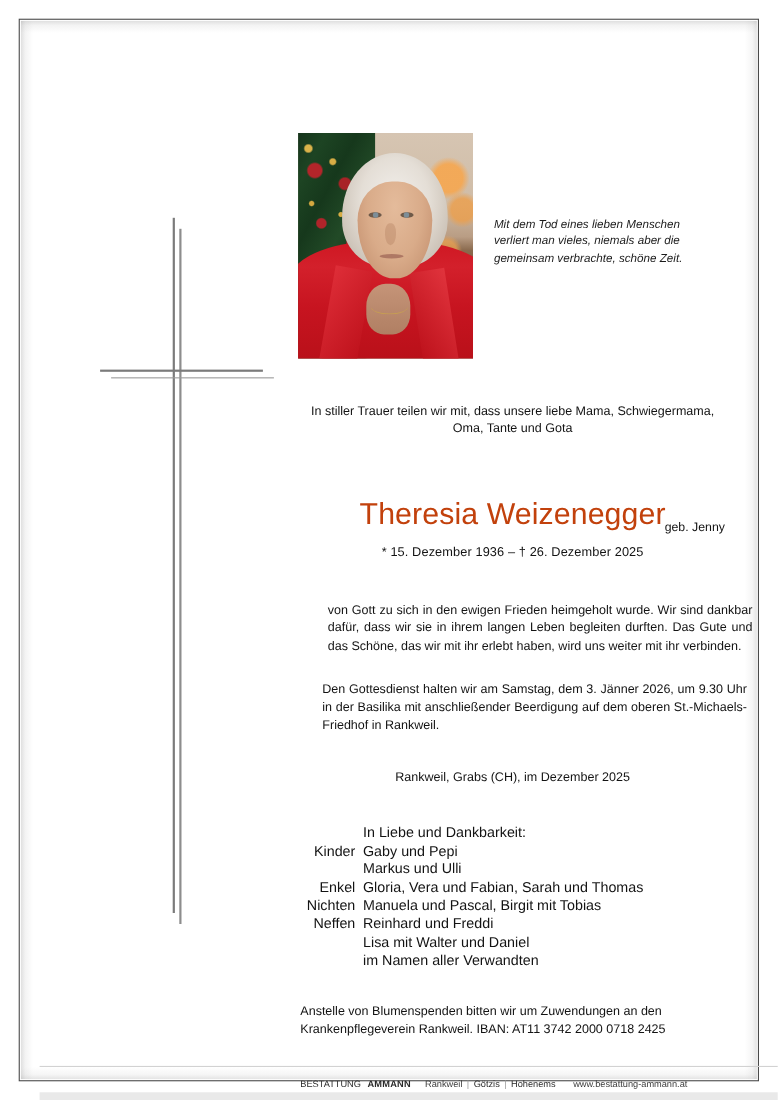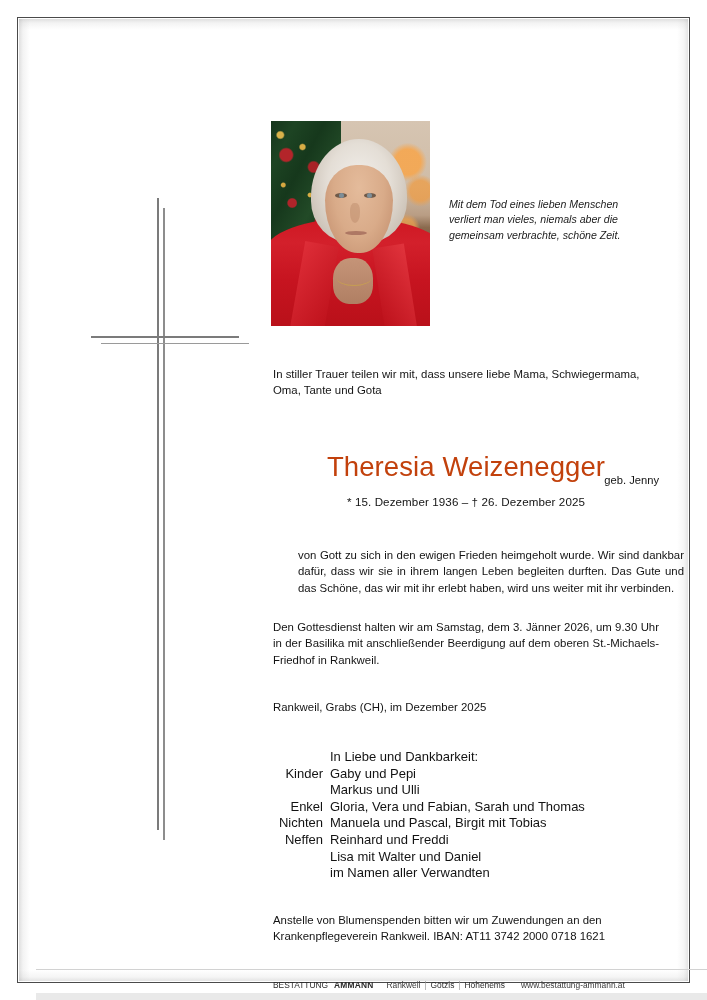--- a/index.html
+++ b/index.html
@@ -122,31 +122,31 @@
   .ph-nose{position:absolute;left:79px;top:82px;width:10px;height:20px;background:rgba(176,124,92,.35);border-radius:40% 40% 50% 50%;}
   .ph-mouth{position:absolute;left:74px;top:110px;width:22px;height:4px;background:rgba(150,92,80,.65);border-radius:50%;}
 
   
   .quote{
     position:absolute;left:431px;top:179px;width:225px;
     font-style:italic;font-size:10.6px;line-height:15.4px;color:#1b1b1b;
   }
 
   
-  .col{position:absolute;left:255px;width:386px;color:#131313;}
+  .col{position:absolute;left:255px;width:386px;color:#131313;text-align:center;}
   .lead{top:348px;font-size:11.4px;line-height:16.4px;}
   .name{
     top:415px;width:386px;text-align:center;
     font-size:27.5px;line-height:33px;font-weight:400;letter-spacing:.1px;color:#c2410c;margin-top:17px;
   }
   .born{top:455px;width:386px;text-align:right;font-size:11.2px;line-height:15px;}
   .dates{top:476px;width:386px;text-align:center;font-size:11.6px;line-height:16px;letter-spacing:.1px;}
 
   .body1{top:529px;font-size:11.4px;line-height:16.4px;text-align:justify;margin-left:25px;}
-  .body2{top:601px;font-size:11.4px;line-height:16.4px;text-align:justify;}
+  .body2{top:601px;font-size:11.4px;line-height:16.4px;text-align:justify;margin-left:20px;}
   .place{top:681px;font-size:11.4px;line-height:16.4px;}
 
   
   .fam{position:absolute;left:255px;top:731px;width:386px;font-size:13px;line-height:16.6px;color:#131313;}
   .fam-row{display:flex;}
   .fam-lbl{width:50px;text-align:right;padding-right:7px;flex:0 0 50px;white-space:nowrap;}
   .fam-val{flex:1;white-space:nowrap;}
 
   .donate{position:absolute;left:255px;top:894px;width:390px;font-size:11.4px;line-height:16.4px;color:#131313;}
 
@@ -241,21 +241,21 @@
       <div class="fam-row">
         <span class="fam-lbl"></span>
         <span class="fam-val">Lisa mit Walter und Daniel</span>
       </div>
       <div class="fam-row">
         <span class="fam-lbl"></span>
         <span class="fam-val">im Namen aller Verwandten</span>
       </div>
     </div>
 
-    <div class="donate">Anstelle von Blumenspenden bitten wir um Zuwendungen an den Krankenpflegeverein Rankweil.  IBAN:  AT11 3742 2000 0718 1621</div>
+    <div class="donate">Anstelle von Blumenspenden bitten wir um Zuwendungen an den Krankenpflegeverein Rankweil.  IBAN:  AT11 3742 2000 0718 2425</div>
 
     <div class="foot-rule"></div>
     <div class="foot">
       <span>BESTATTUNG</span>
       <span class="sp1"></span>
       <span class="b">AMMANN</span>
       <span class="loc">Rankweil</span>
       <span class="bar">|</span>
       <span>Götzis</span>
       <span class="bar">|</span>

